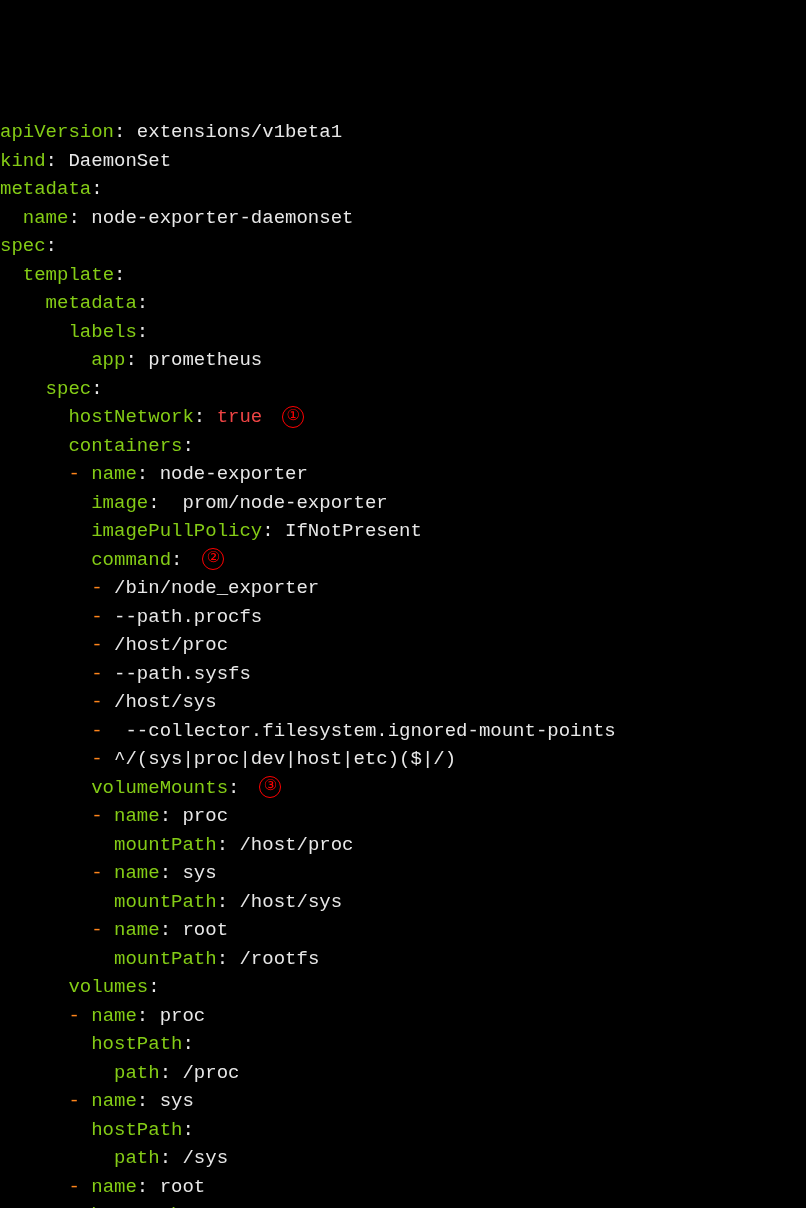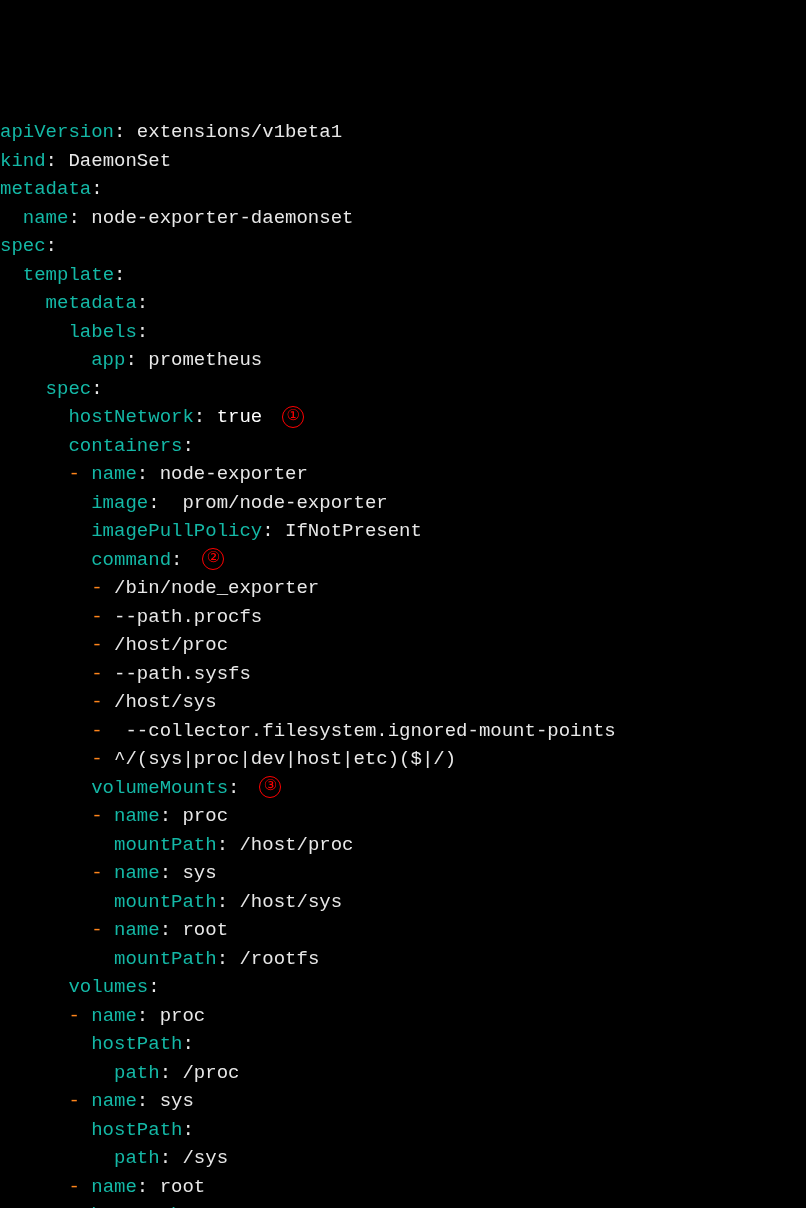--- a/index.html
+++ b/index.html
@@ -5,24 +5,24 @@
     * { margin: 0; padding: 0; box-sizing: border-box; }
     body {
       background: #000;
       font-family: 'Menlo', 'Monaco', 'Consolas', 'Courier New', monospace;
       font-size: 19px;
       line-height: 1.5;
       padding: 4px 0;
       white-space: pre;
     }
     .line { display: block; }
-    .key { color: #14b8a6; }
+    .key { color: #84cc16; }
     .string { color: #e8e8e8; }
     .dash { color: #ff851b; }
-    .bool { color: #ffffff; }
+    .bool { color: #ef4444; }
     .annotation {
       color: #ff0000;
       display: inline-block;
       border: 1.5px solid #ff0000;
       border-radius: 50%;
       width: 22px;
       height: 22px;
       line-height: 19px;
       text-align: center;
       font-size: 15px;

